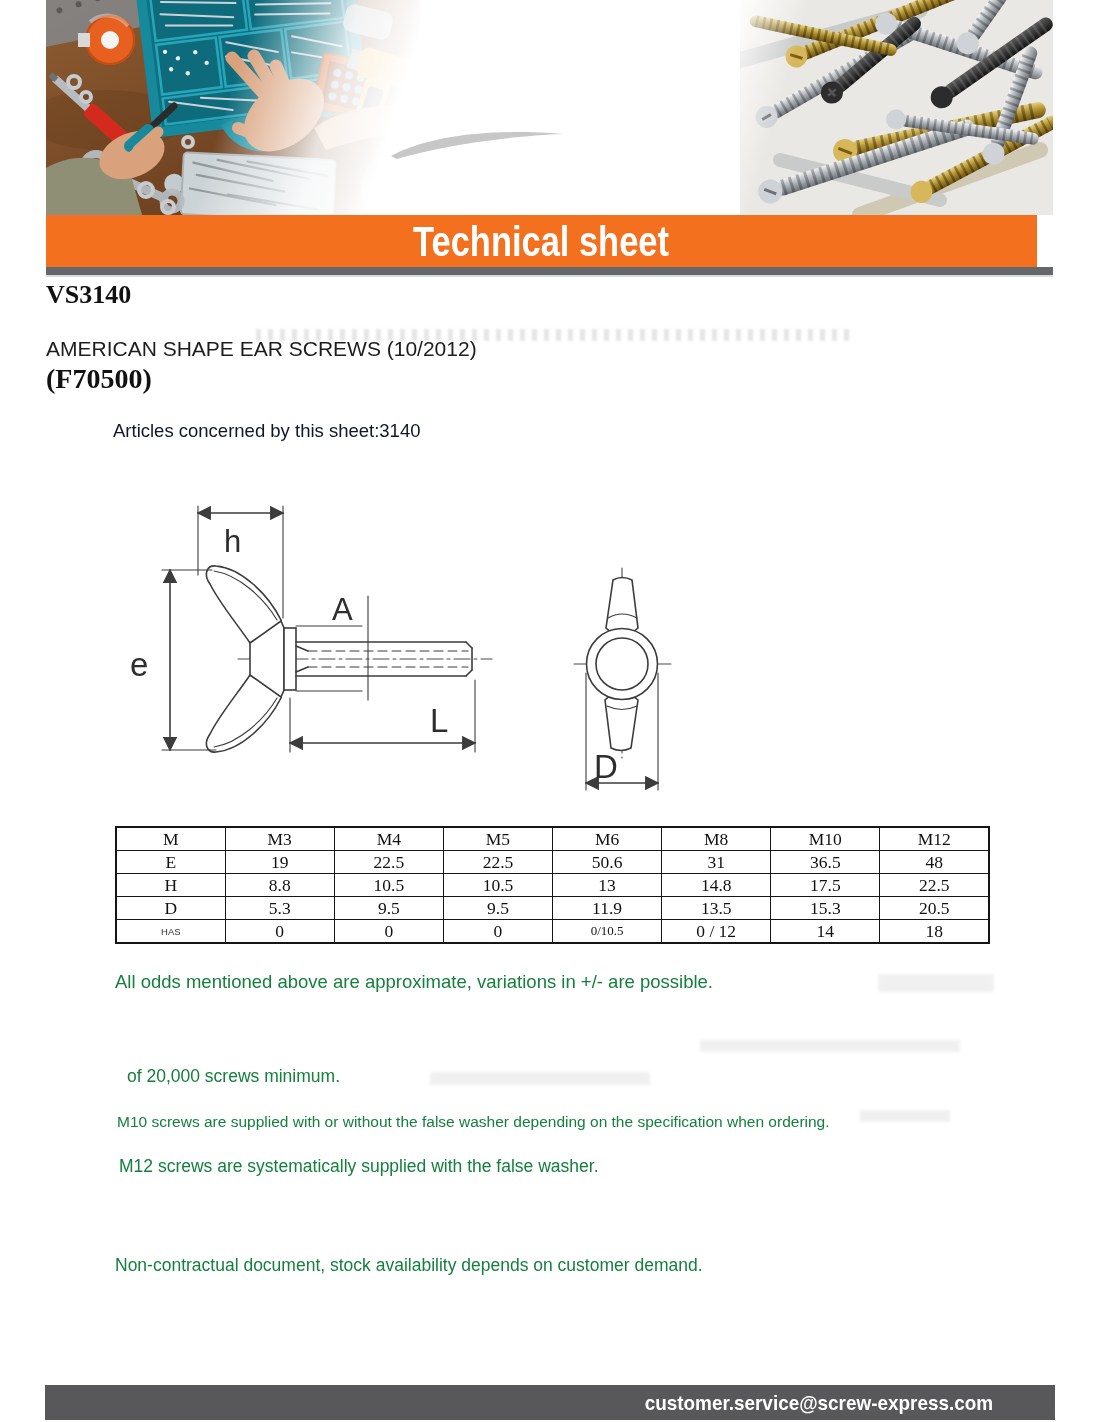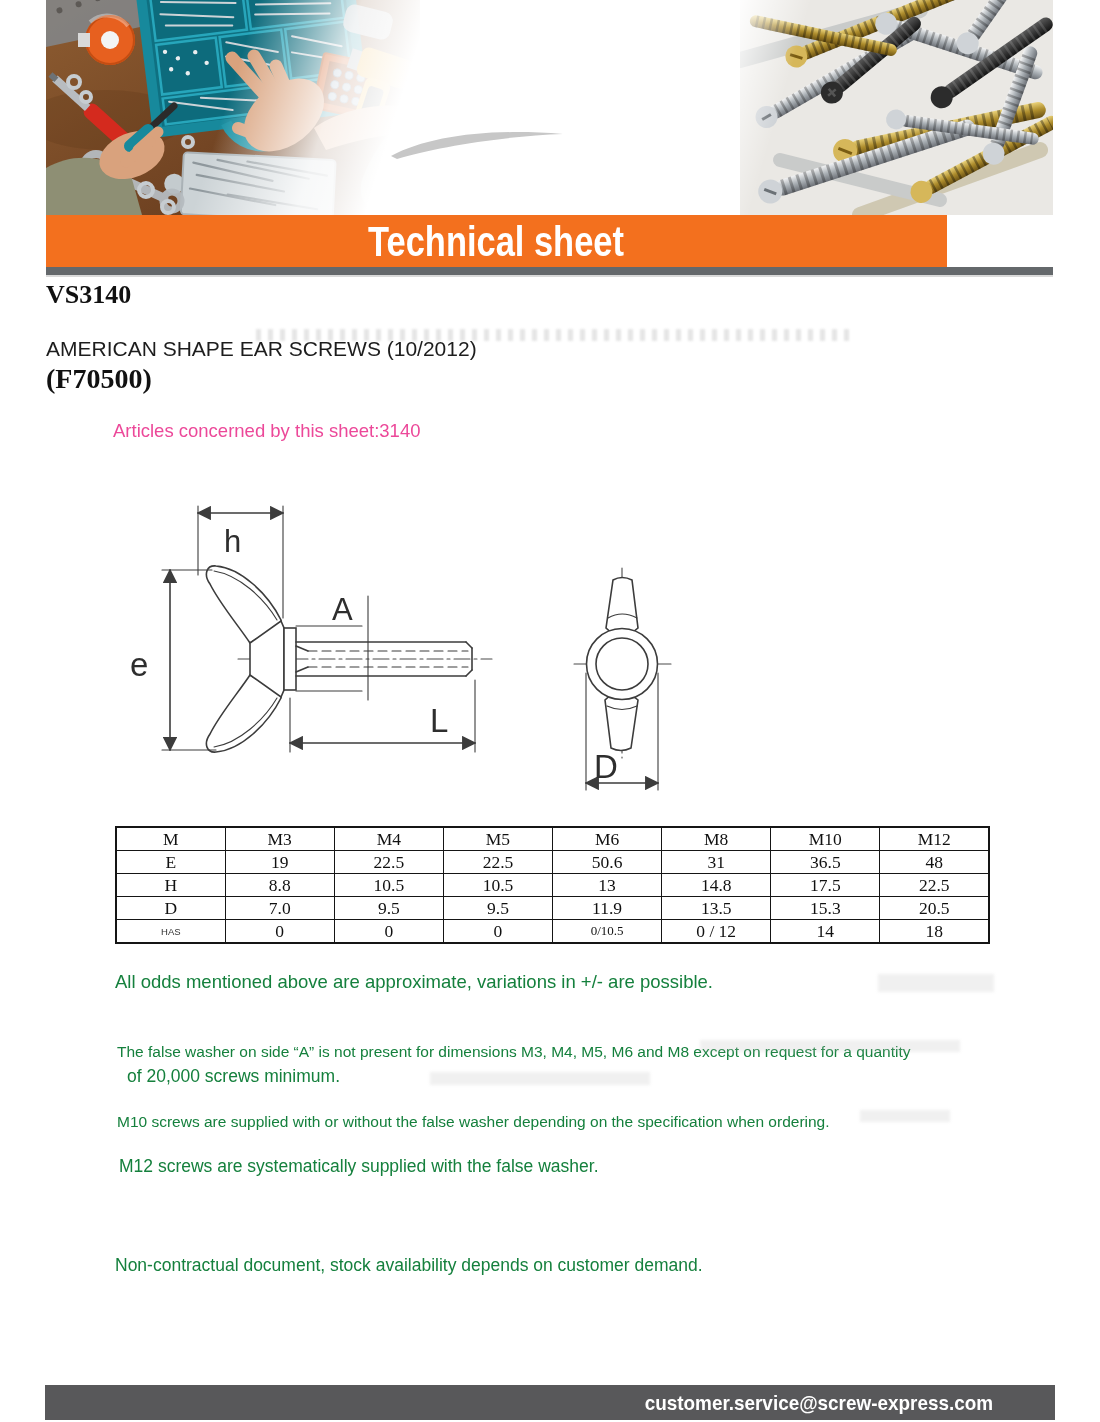--- a/index.html
+++ b/index.html
@@ -9,33 +9,33 @@
 
   
   .photo{position:absolute;top:0;height:215px;}
   .logo{position:absolute;left:383px;top:72px;width:360px;font-weight:bold;
         font-size:42px;letter-spacing:-1px;white-space:nowrap;}
   .logo .p1{color:#4d4d4f;}
   .logo .p2{color:#f5821f;font-style:italic;}
   .swoosh{position:absolute;left:387px;top:126px;}
 
   
-  .banner{position:absolute;left:46px;top:215px;width:901px;height:52px;background:#f3701e;
+  .banner{position:absolute;left:46px;top:215px;width:991px;height:52px;background:#f3701e;
           text-align:center;}
   .banner .t{display:inline-block;color:#fff;font-weight:bold;font-size:42px;line-height:54px;
              transform:scaleX(.82);transform-origin:center;letter-spacing:0px;}
   .banner-strip{position:absolute;left:46px;top:267px;width:1007px;height:8px;background:#64686b;}
   .banner-strip2{position:absolute;left:46px;top:275px;width:1007px;height:2px;background:#d9d9d9;}
 
   
   .ctr{position:absolute;left:46px;width:1007px;text-align:left;}
   .t-code{top:280px;font-family:"Liberation Serif",serif;font-weight:bold;font-size:26px;color:#111;}
   .t-product{top:337px;font-size:21px;color:#1d1d1d;}
   .t-ref{top:363px;font-family:"Liberation Serif",serif;font-weight:bold;font-size:28px;color:#111;}
-  .t-articles{position:absolute;left:113px;top:420px;font-size:18.5px;color:#ec4899;}
+  .t-articles{position:absolute;left:113px;top:420px;font-size:18.5px;color:#0f172a;}
 
   
   .spec-table{position:absolute;left:115px;top:826px;width:875px;border-collapse:collapse;
               font-family:"Liberation Serif",serif;font-size:17.5px;color:#111;
               border:2.5px solid #151515;table-layout:fixed;}
   .spec-table td,.spec-table th{border:1.4px solid #151515;height:22px;text-align:center;
               font-weight:normal;padding:0;}
   .spec-table tr.hdr th{border-bottom:1.6px solid #151515;}
   .small-label{font-size:9.5px;font-family:"Liberation Sans",sans-serif;color:#333;}
   .small-val{font-size:13px;}
@@ -431,21 +431,21 @@
         <td>8.8</td>
         <td>10.5</td>
         <td>10.5</td>
         <td>13</td>
         <td>14.8</td>
         <td>17.5</td>
         <td>22.5</td>
       </tr>
       <tr>
         <td>D</td>
-        <td>7.0</td>
+        <td>5.3</td>
         <td>9.5</td>
         <td>9.5</td>
         <td>11.9</td>
         <td>13.5</td>
         <td>15.3</td>
         <td>20.5</td>
       </tr>
       <tr>
         <td class="small-label">HAS</td>
         <td>0</td>
@@ -453,21 +453,20 @@
         <td>0</td>
         <td class="small-val">0/10.5</td>
         <td>0 / 12</td>
         <td>14</td>
         <td>18</td>
       </tr>
     </tbody>
   </table>
 
   <div class="note n1">All odds mentioned above are approximate, variations in +/- are possible.</div>
-  <div class="note n2a">The false washer on side “A” is not present for dimensions M3, M4, M5, M6 and M8 except on request for a quantity</div>
   <div class="note n2b">of 20,000 screws minimum.</div>
   <div class="note n3">M10 screws are supplied with or without the false washer depending on the specification when ordering.</div>
   <div class="note n4">M12 screws are systematically supplied with the false washer.</div>
   <div class="note n5">Non-contractual document, stock availability depends on customer demand.</div>
 
   <div class="smudge" style="left:878px;top:974px;width:116px;height:18px;"></div>
   <div class="smudge" style="left:700px;top:1040px;width:260px;height:12px;"></div>
   <div class="smudge" style="left:430px;top:1072px;width:220px;height:13px;"></div>
   <div class="smudge" style="left:860px;top:1110px;width:90px;height:12px;"></div>
 

